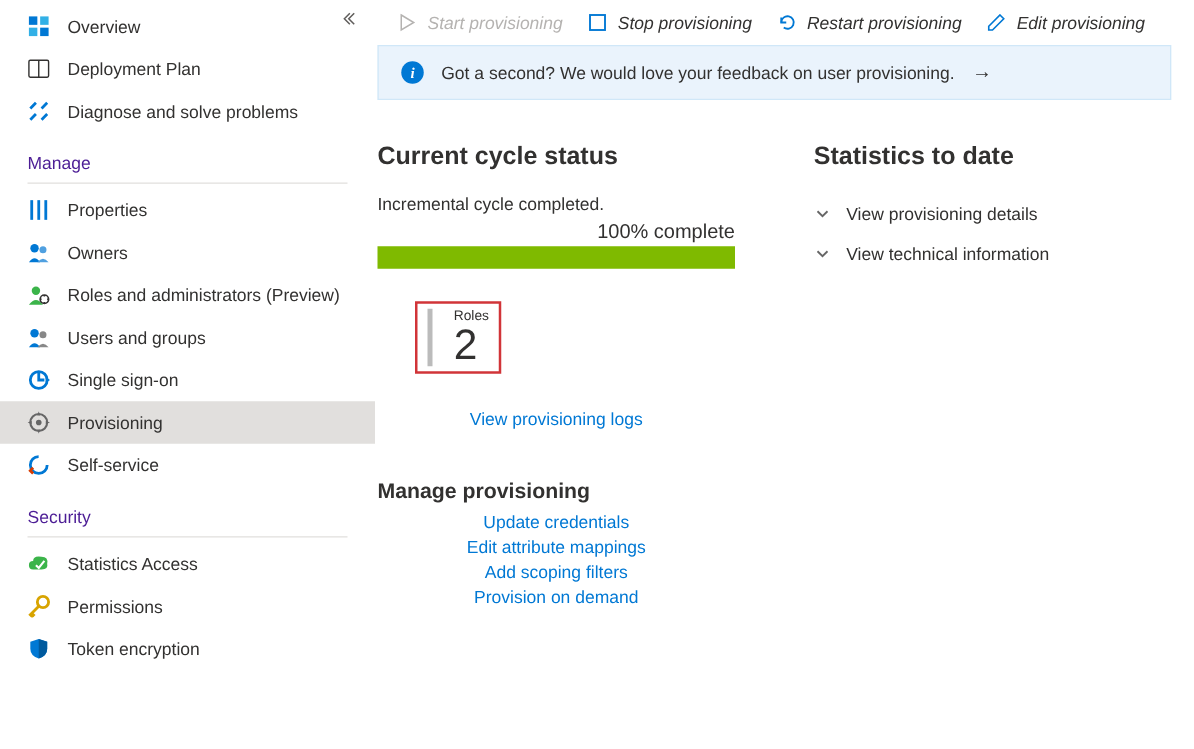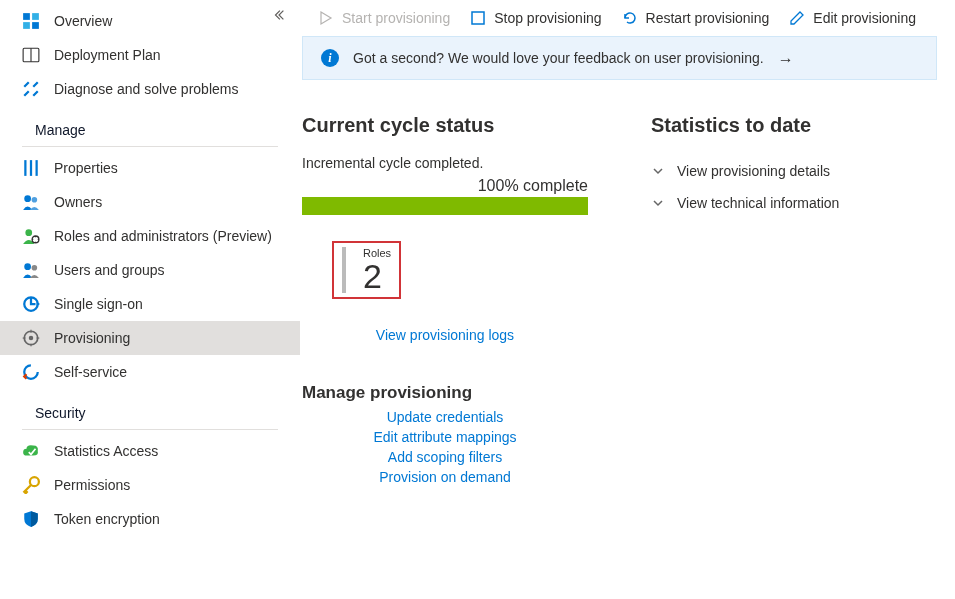--- a/index.html
+++ b/index.html
@@ -55,22 +55,21 @@
     flex: none;
     display: flex;
     align-items: center;
     justify-content: center;
   }
   .nav-icon svg { width: 18px; height: 18px; }
   .nav-label { font-size: 14px; }
   .section-header {
     padding: 16px 14px 4px 22px;
     font-size: 14px;
-    color: #0f172a;
-    margin-left: 13px;
+    color: #4c1d95;
   }
   .section-rule {
     margin: 4px 22px 4px 22px;
     border: none;
     border-top: 1px solid var(--border-light);
   }
 
   
   .main {
     flex: 1;
@@ -83,20 +82,21 @@
     gap: 20px;
     padding: 10px 0 10px 18px;
   }
   .tool-btn {
     display: flex;
     align-items: center;
     gap: 8px;
     cursor: pointer;
     color: var(--text-dark);
     font-size: 14px;
+    font-style: italic;
   }
   .tool-btn.disabled { color: #b5b3b1; cursor: default; }
   .tool-btn .ic { width: 16px; height: 16px; display:flex; align-items:center; justify-content:center; color: var(--azure-blue); }
   .tool-btn.disabled .ic { color: #b5b3b1; }
   .tool-btn .ic svg { width: 16px; height: 16px; }
   .info-banner {
     margin-left: 2px;
     background: var(--info-bg);
     border: 1px solid #d0e7f8;
     padding: 12px 18px;

